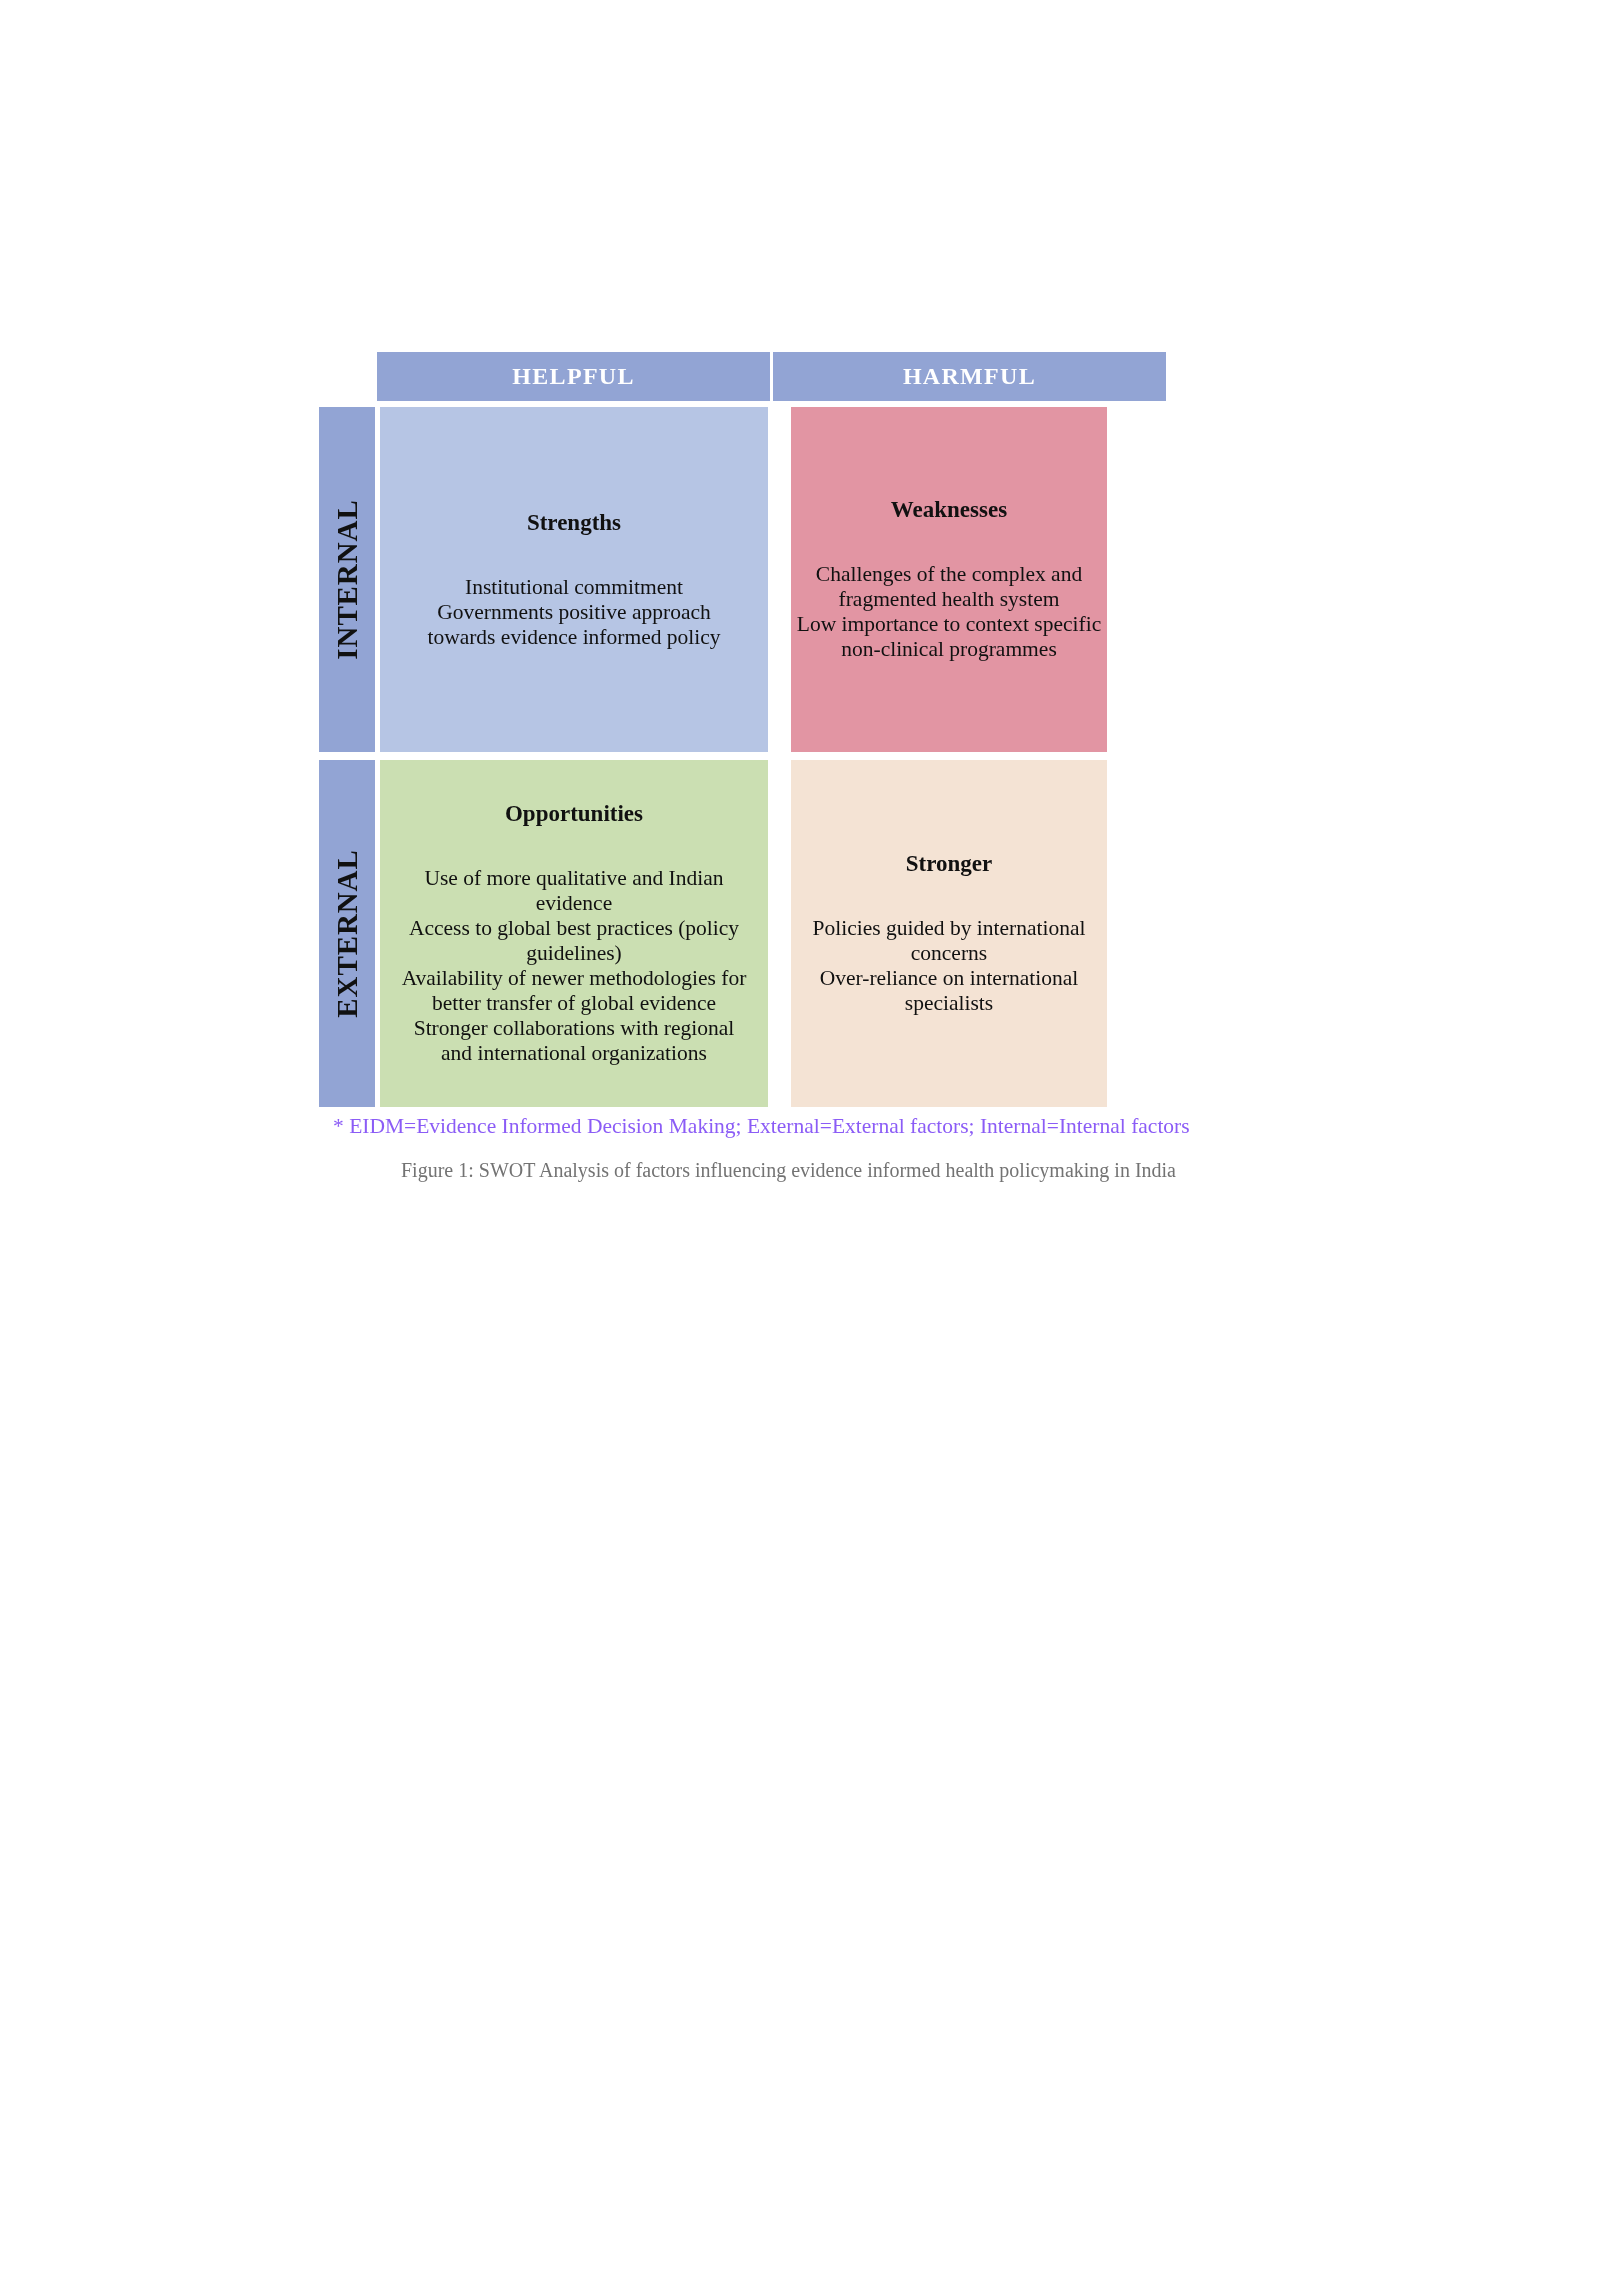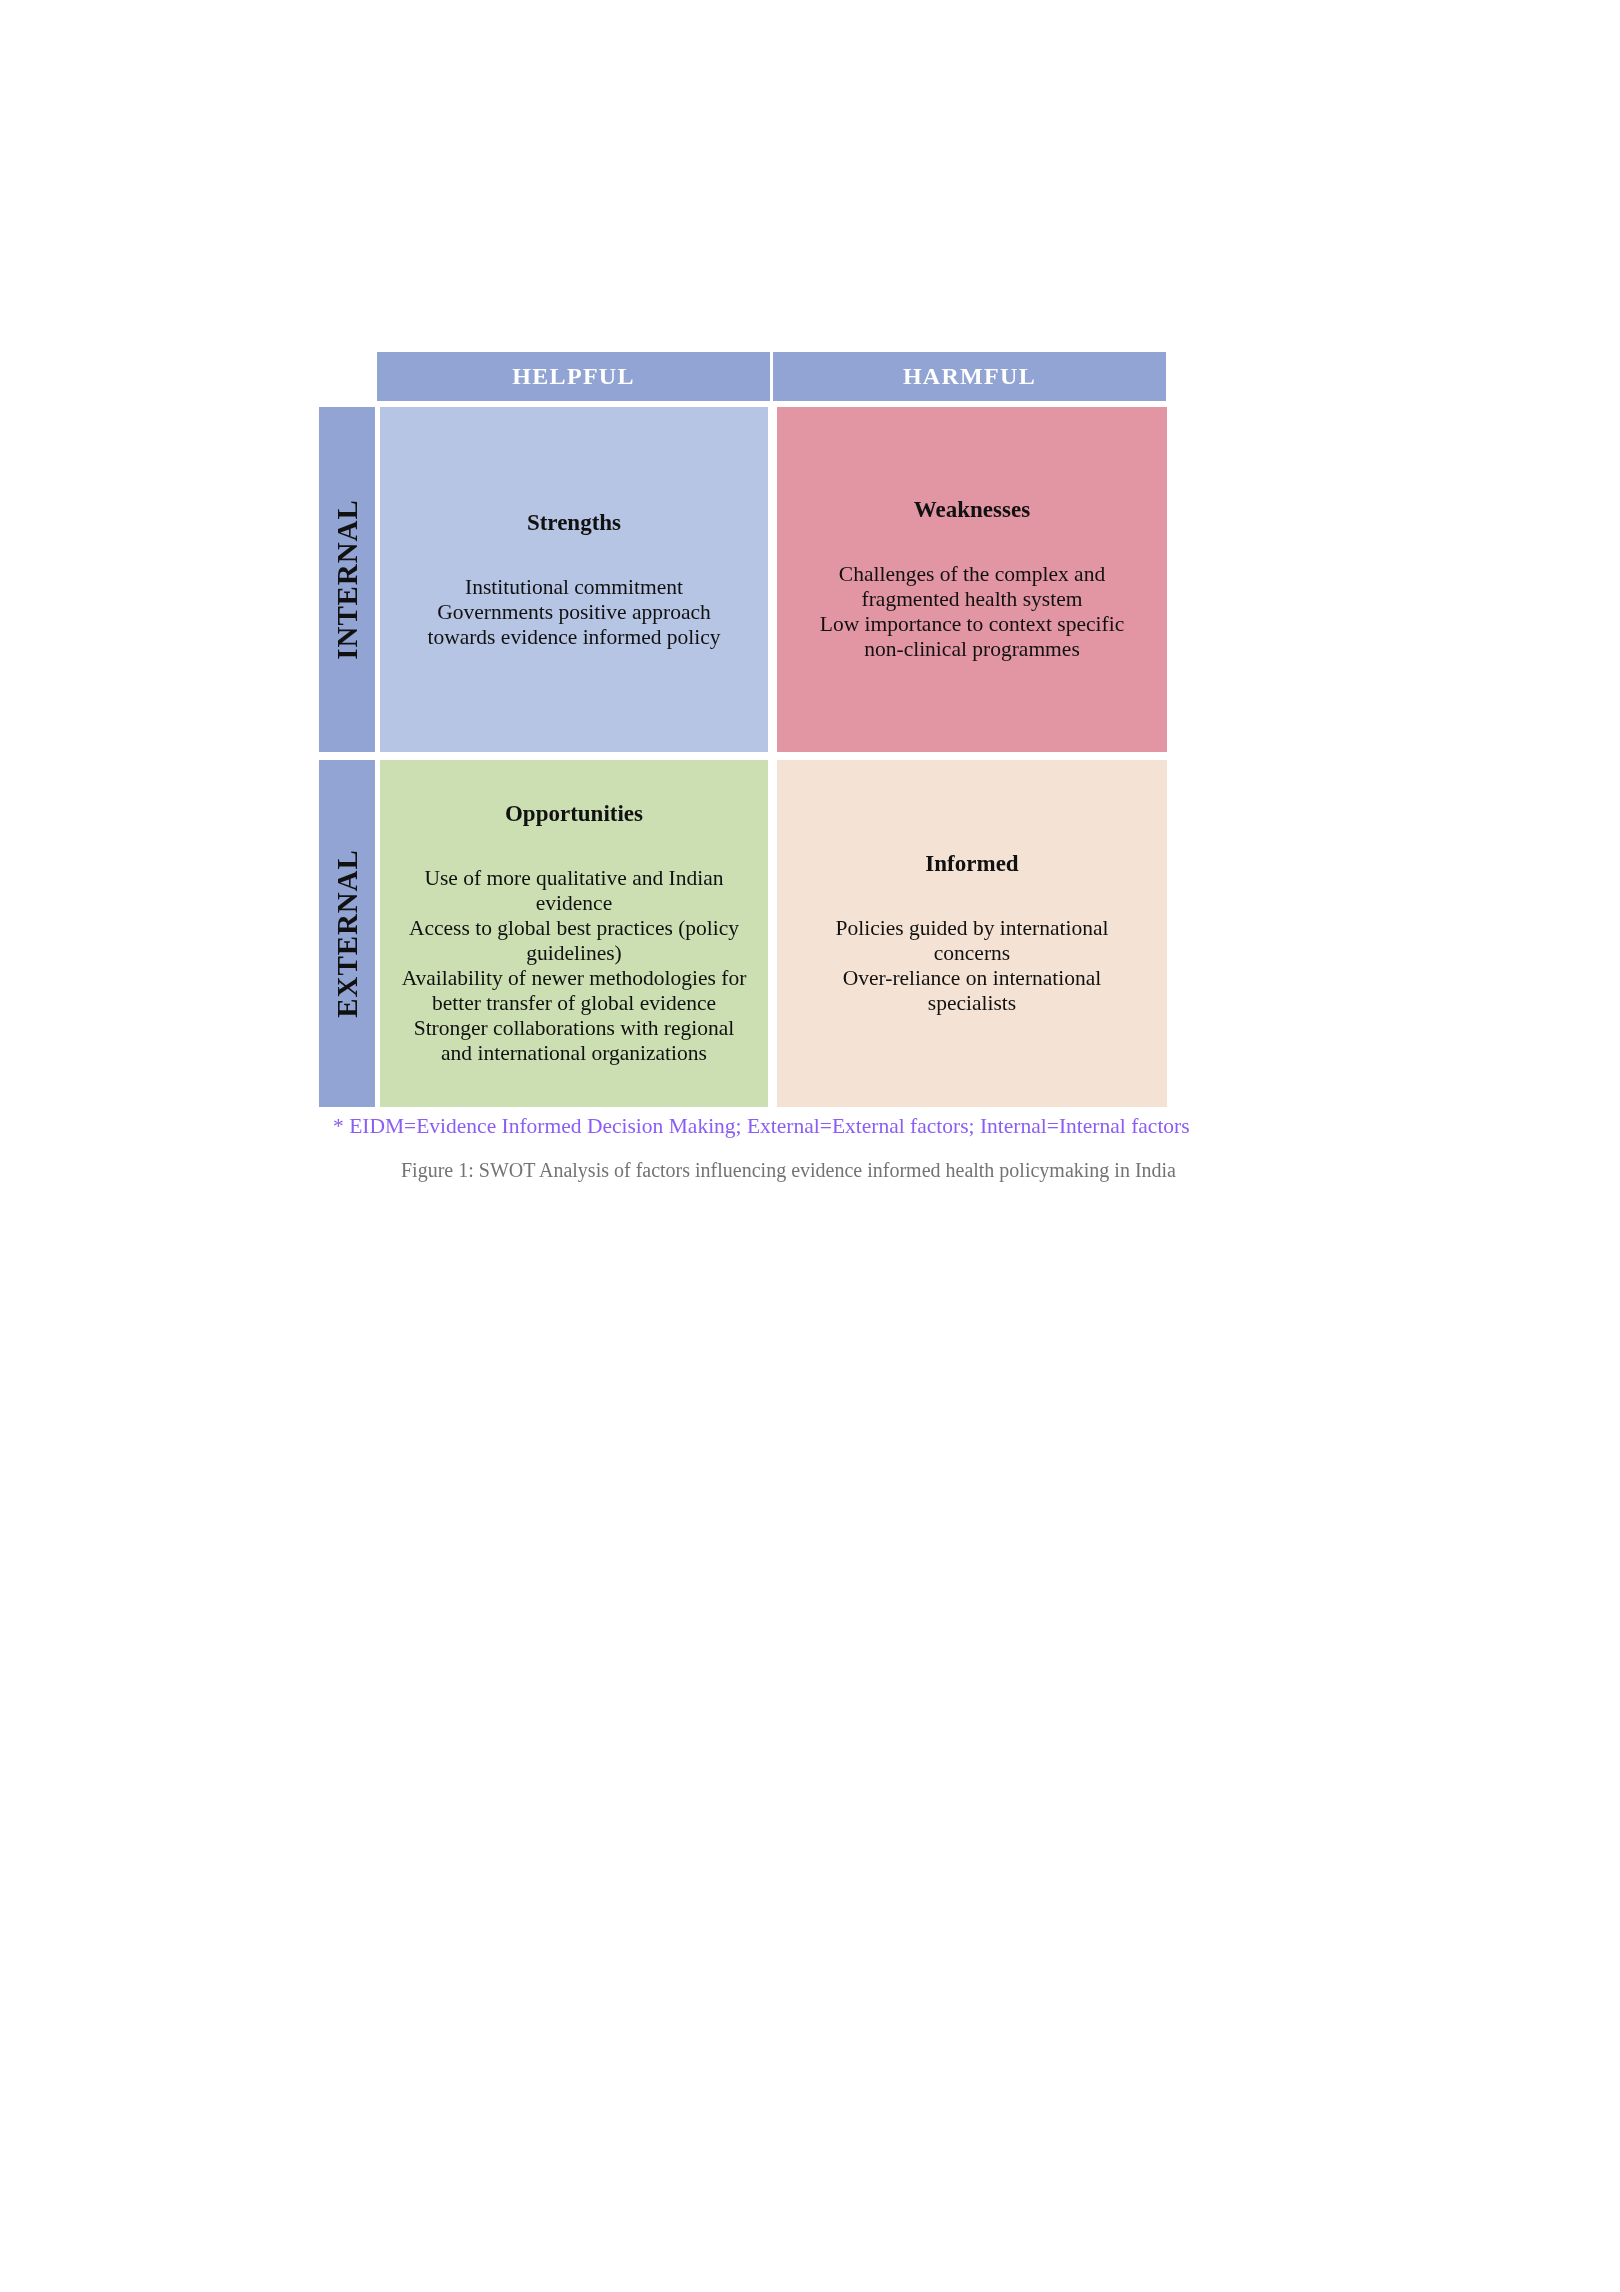--- a/index.html
+++ b/index.html
@@ -51,21 +51,21 @@
   }
 
   .quad {
     position: absolute; top: 0; height: 100%;
     display: flex; flex-direction: column;
     align-items: center; justify-content: center;
     text-align: center;
     gap: 40px;
   }
   .quad-left  { left: 61px;  width: 388px; }
-  .quad-right { left: 458px; width: 390px; }
+  .quad-right { left: 472px; width: 316px; }
   .quad-title { font-weight: bold; font-size: 23px; line-height: 25px; }
   .quad-body  { font-size: 21.5px; line-height: 25px; white-space: pre-line; }
 
   .footnote {
     position: absolute;
     left: 333px; top: 1114px;
     font-size: 21.5px;
     color: #8b5cf6;
   }
   .caption {
@@ -115,21 +115,21 @@
       <div class="quad-body">Use of more qualitative and Indian
 evidence
 Access to global best practices (policy
 guidelines)
 Availability of newer methodologies for
 better transfer of global evidence
 Stronger collaborations with regional
 and international organizations</div>
     </div>
     <div class="quad quad-right" style="background: rgb(244, 227, 212);">
-      <div class="quad-title">Informed</div>
+      <div class="quad-title">Stronger</div>
       <div class="quad-body">Policies guided by international
 concerns
 Over-reliance on international
 specialists</div>
     </div>
   </div>
 
   <div class="footnote">* EIDM=Evidence Informed Decision Making; External=External factors; Internal=Internal factors</div>
   <div class="caption">Figure 1: SWOT Analysis of factors influencing evidence informed health policymaking in India</div>
 

